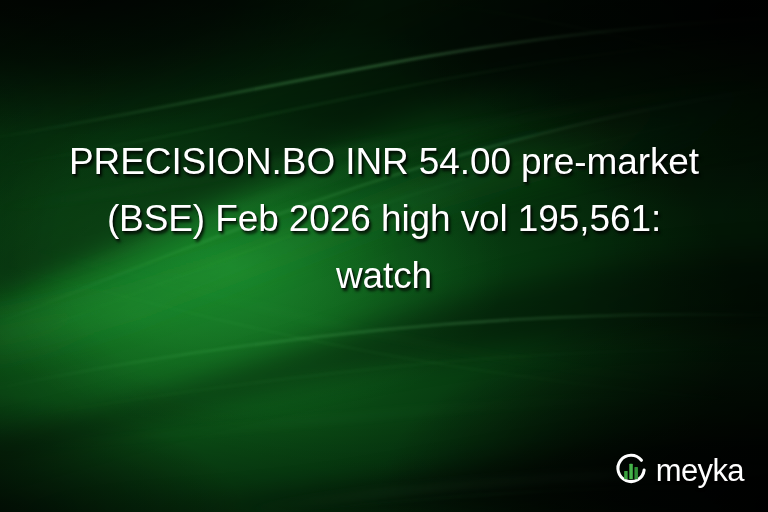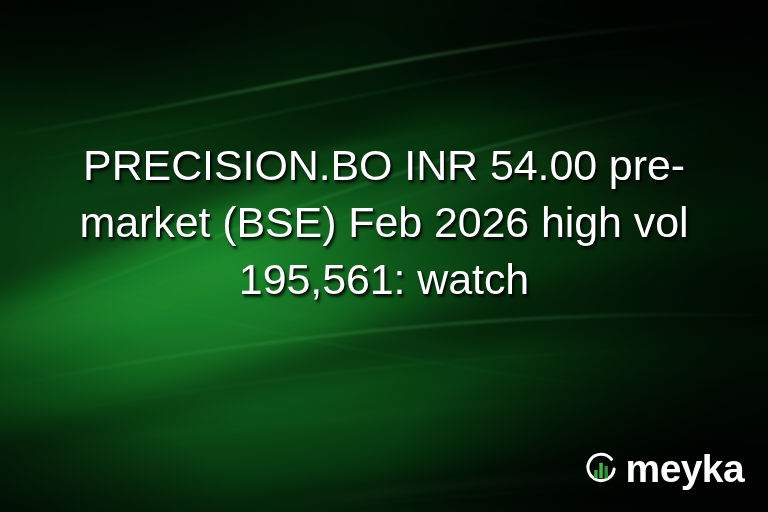--- a/index.html
+++ b/index.html
@@ -74,21 +74,21 @@
 
   
   .headline {
     position: absolute;
     left: 0;
     right: 0;
     top: 108px;
     padding: 0 56px;
     text-align: center;
     color: #ffffff;
-    font-size: 43px;
+    font-size: 37px;
     line-height: 57px;
     font-weight: 400;
     letter-spacing: -0.1px;
     text-shadow:
       2px 3px 3px rgba(0,0,0,0.80),
       1px 1px 1px rgba(0,0,0,0.55);
     white-space: pre-line;
   }
 
   
@@ -101,22 +101,22 @@
     gap: 7px;
   }
   .logo-mark {
     width: 36px;
     height: 36px;
     display: block;
     flex: 0 0 auto;
   }
   .logo-word {
     color: #ffffff;
-    font-size: 39px;
-    font-weight: 700;
+    font-size: 31px;
+    font-weight: 400;
     letter-spacing: -0.6px;
     line-height: 1;
     text-shadow: 0 1px 3px rgba(0,0,0,0.55);
   }
 </style>
 </head>
 <body>
 
 <div class="card">
 

